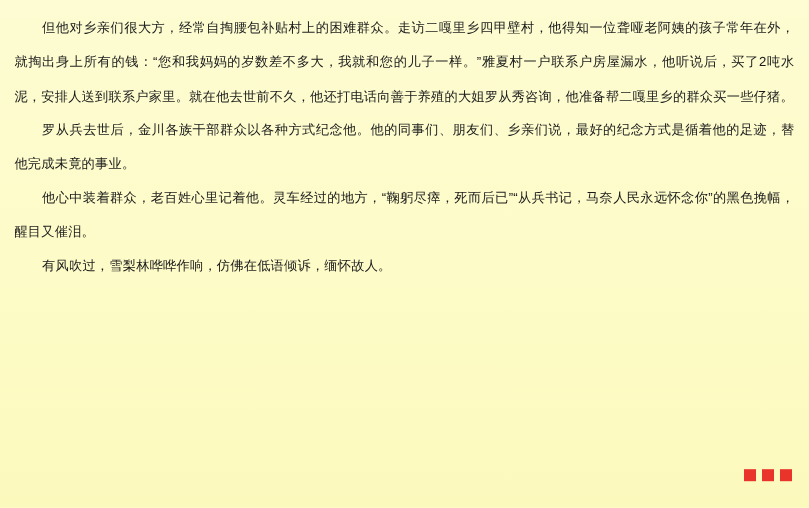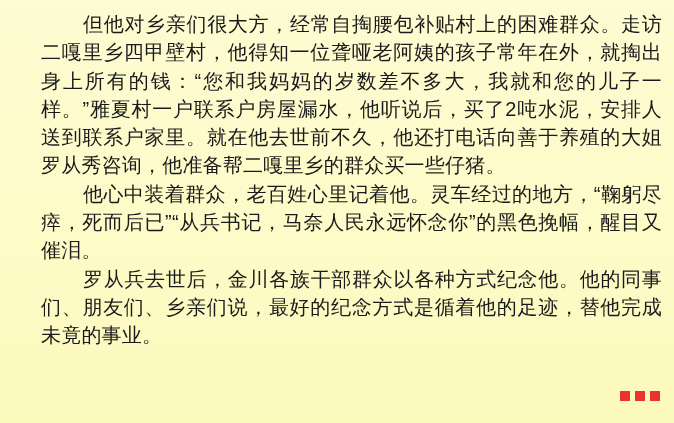--- a/index.html
+++ b/index.html
@@ -15,27 +15,26 @@
   }
   .page {
     position: relative;
     width: 674px;
     height: 423px;
     background: linear-gradient(180deg, #fdfcd2 0%, #fdfbc6 60%, #fcf9bd 100%);
     box-sizing: border-box;
     padding: 10px 12px 0 12px;
   }
   .article {
-    font-size: 20px;
+    font-size: 11px;
     line-height: 28.3px;
     color: #1a1a1a;
     letter-spacing: 0.2px;
     text-align: justify;
     text-justify: inter-ideograph;
-    margin-left: 29px;
   }
   .article p {
     margin: 0;
     text-indent: 2.1em;
     white-space: normal;
   }
   .dots {
     position: absolute;
     right: 14px;
     bottom: 22px;
@@ -49,22 +48,23 @@
     display: block;
   }
 </style>
 </head>
 <body>
 
 <div class="page">
 
   <div class="article">
     <p>但他对乡亲们很大方，经常自掏腰包补贴村上的困难群众。走访二嘎里乡四甲壁村，他得知一位聋哑老阿姨的孩子常年在外，就掏出身上所有的钱：“您和我妈妈的岁数差不多大，我就和您的儿子一样。”雅夏村一户联系户房屋漏水，他听说后，买了2吨水泥，安排人送到联系户家里。就在他去世前不久，他还打电话向善于养殖的大姐罗从秀咨询，他准备帮二嘎里乡的群众买一些仔猪。</p>
+    <p>罗从兵去世后，金川各族干部群众以各种方式纪念他。他的同事们、朋友们、乡亲们说，最好的纪念方式是循着他的足迹，替他完成未竟的事业。</p>
     <p>他心中装着群众，老百姓心里记着他。灵车经过的地方，“鞠躬尽瘁，死而后已”“从兵书记，马奈人民永远怀念你”的黑色挽幅，醒目又催泪。</p>
-    <p>罗从兵去世后，金川各族干部群众以各种方式纪念他。他的同事们、朋友们、乡亲们说，最好的纪念方式是循着他的足迹，替他完成未竟的事业。</p>
+    <p>有风吹过，雪梨林哗哗作响，仿佛在低语倾诉，缅怀故人。</p>
   </div>
 
   <div class="dots">
     <span class="dot"></span>
     <span class="dot"></span>
     <span class="dot"></span>
   </div>
 
 </div>
 

